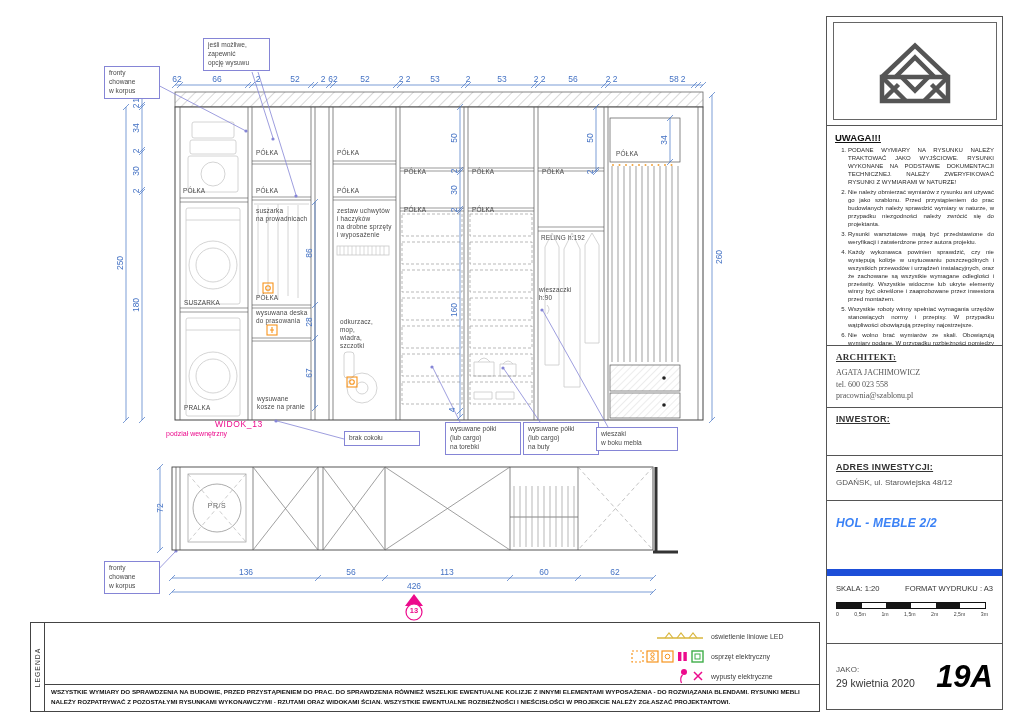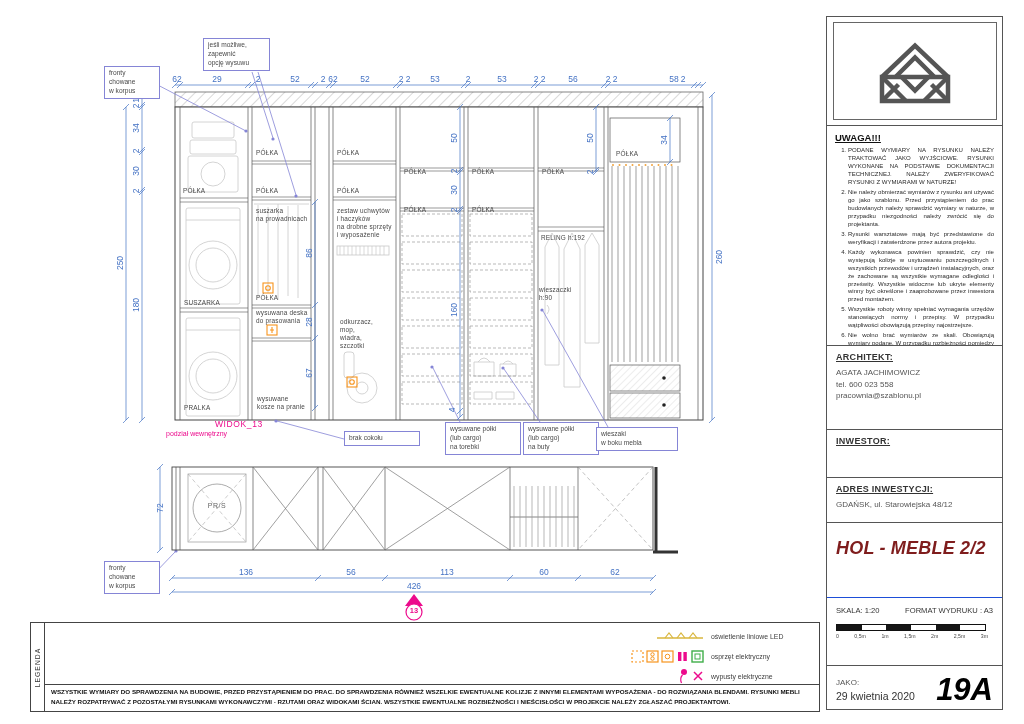--- a/index.html
+++ b/index.html
@@ -27,25 +27,25 @@
               background:#fff;box-sizing:border-box;display:flex;flex-direction:column;}
   .tb-logo{height:108px;border-bottom:1px solid #555;display:flex;align-items:center;justify-content:center;flex:none;}
   .logo-frame{width:162px;height:96px;border:1px solid #666;display:flex;align-items:center;justify-content:center;}
   .tb-uwaga{height:220px;border-bottom:1px solid #555;padding:6px 8px 0 8px;flex:none;box-sizing:border-box;overflow:hidden;}
   .uwaga-title{font-weight:bold;text-decoration:underline;font-size:9.5px;margin-bottom:4px;color:#111;}
   #uwaga-list{margin:0;padding-left:13px;font-size:6.05px;line-height:1.32;color:#2a2a2a;text-align:justify;}
   #uwaga-list li{margin-bottom:2px;}
   .tb-sec{border-bottom:1px solid #555;padding:6px 9px;flex:none;box-sizing:border-box;}
   .sec-label{font-size:9px;font-weight:600;text-decoration:underline;color:#333;letter-spacing:.3px;margin-bottom:5px;}
   .sec-line{font-size:8px;color:#555;line-height:1.45;}
-  .sec-architect{height:84px;}
+  .sec-architect{height:62px;font-family:Liberation Serif, serif;}
   .sec-investor{height:48px;}
   .sec-address{height:45px;}
-  .tb-title{height:75px;border-bottom:1px solid #1d4ed8;padding:15px 9px;box-sizing:border-box;flex:none;
-            font-size:18px;font-weight:800;font-style:italic;color:#7f1d1d;letter-spacing:.2px;}
+  .tb-title{height:75px;border-bottom:7px solid #1d4ed8;padding:15px 9px;box-sizing:border-box;flex:none;
+            font-size:12px;font-weight:800;font-style:italic;color:#3b82f6;letter-spacing:.2px;}
   .tb-scale{height:68px;border-bottom:1px solid #555;padding:8px 9px;box-sizing:border-box;flex:none;}
   .scale-row{display:flex;justify-content:space-between;font-size:7.6px;color:#333;margin-bottom:9px;}
   .scalebar{width:150px;height:7px;border:1px solid #111;display:flex;box-sizing:border-box;}
   .scalebar span{flex:1;}
   .sb-b{background:#161616;}
   .sb-w{background:#fff;}
   .scaleticks{width:152px;display:flex;justify-content:space-between;font-size:5.2px;color:#444;margin-top:2px;}
   .tb-date{flex:1;display:flex;justify-content:space-between;align-items:center;padding:6px 9px;box-sizing:border-box;}
   .date-label{font-size:8px;color:#555;}
   .date-val{font-size:10.5px;color:#333;margin-top:3px;}
@@ -192,21 +192,21 @@
       <circle cx="665" cy="165" r="1" fill="#f2a33c"></circle>
       <circle cx="671.5" cy="165" r="1" fill="#f2a33c"></circle>
       <path d="M402 214h60v22h-60zM402 242h60v22h-60zM402 270h60v22h-60zM402 298h60v22h-60zM402 326h60v22h-60zM402 354h60v22h-60zM402 382h60v22h-60z" stroke="#8a8a8a" stroke-width="0.6" fill="none" stroke-dasharray="3 2"></path>
       <path d="M470 214h62v22h-62zM470 242h62v22h-62zM470 270h62v22h-62zM470 298h62v22h-62zM470 326h62v22h-62zM470 354h62v22h-62zM470 382h62v22h-62z" stroke="#8a8a8a" stroke-width="0.6" fill="none" stroke-dasharray="3 2"></path>
       <path d="M340 246V255M344 246V255M348 246V255M352 246V255M356 246V255M360 246V255M364 246V255M368 246V255M372 246V255M376 246V255M380 246V255M384 246V255" stroke="#c9c9c9" stroke-width="0.7" fill="none"></path>
       <path d="M514 486V547M520 486V547M526 486V547M532 486V547M538 486V547M544 486V547M550 486V547M556 486V547M562 486V547M568 486V547M574 486V547" stroke="#999" stroke-width="0.7" fill="none"></path>
     </svg>
 
   <div id="gen-labels">
       <div class="dlabel dim" style="left: 177px; top: 79px;">62</div>
-      <div class="dlabel dim" style="left: 217px; top: 79px;">29</div>
+      <div class="dlabel dim" style="left: 217px; top: 79px;">66</div>
       <div class="dlabel dim" style="left: 258px; top: 79px;">2</div>
       <div class="dlabel dim" style="left: 295px; top: 79px;">52</div>
       <div class="dlabel dim" style="left: 323px; top: 79px;">2</div>
       <div class="dlabel dim" style="left: 333px; top: 79px;">62</div>
       <div class="dlabel dim" style="left: 365px; top: 79px;">52</div>
       <div class="dlabel dim" style="left: 401px; top: 79px;">2</div>
       <div class="dlabel dim" style="left: 408px; top: 79px;">2</div>
       <div class="dlabel dim" style="left: 435px; top: 79px;">53</div>
       <div class="dlabel dim" style="left: 468px; top: 79px;">2</div>
       <div class="dlabel dim" style="left: 502px; top: 79px;">53</div>

